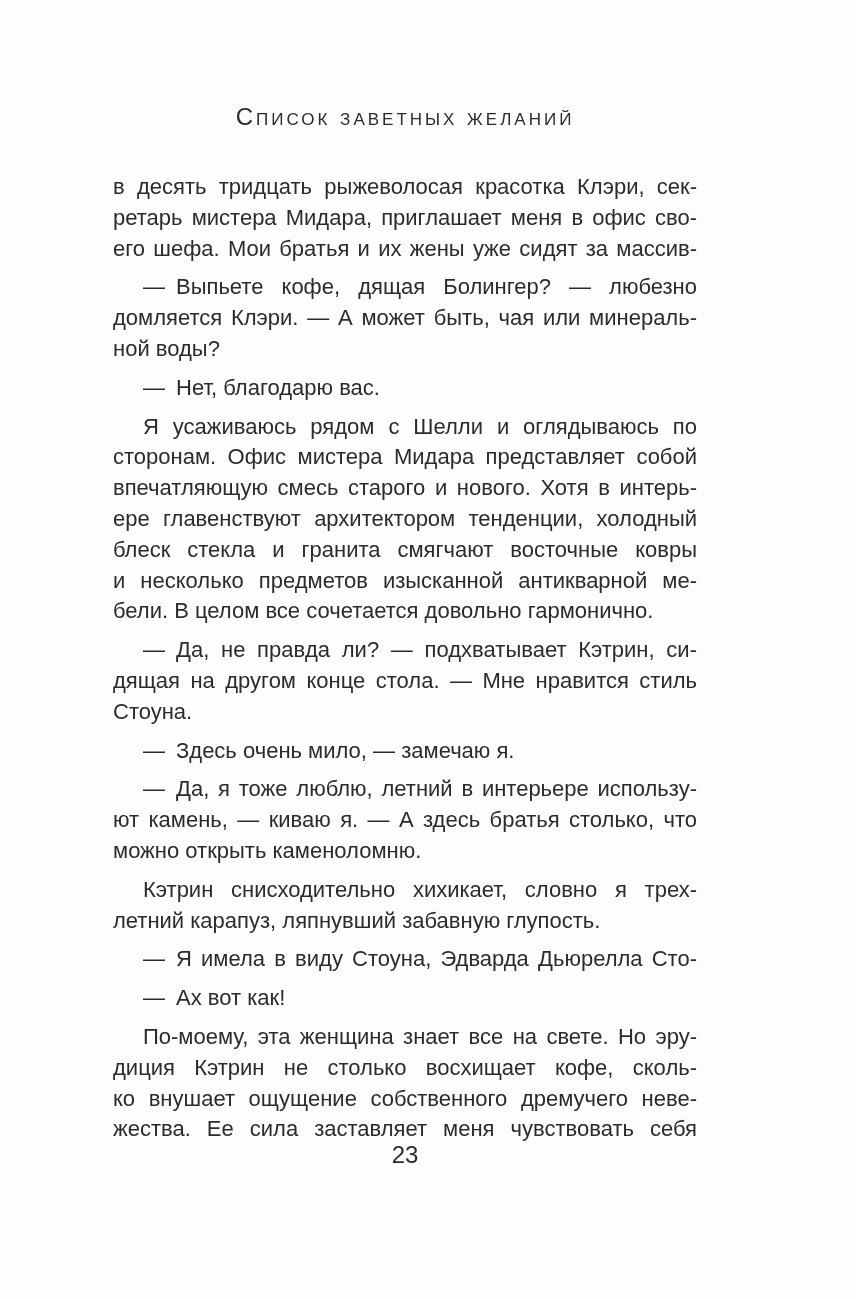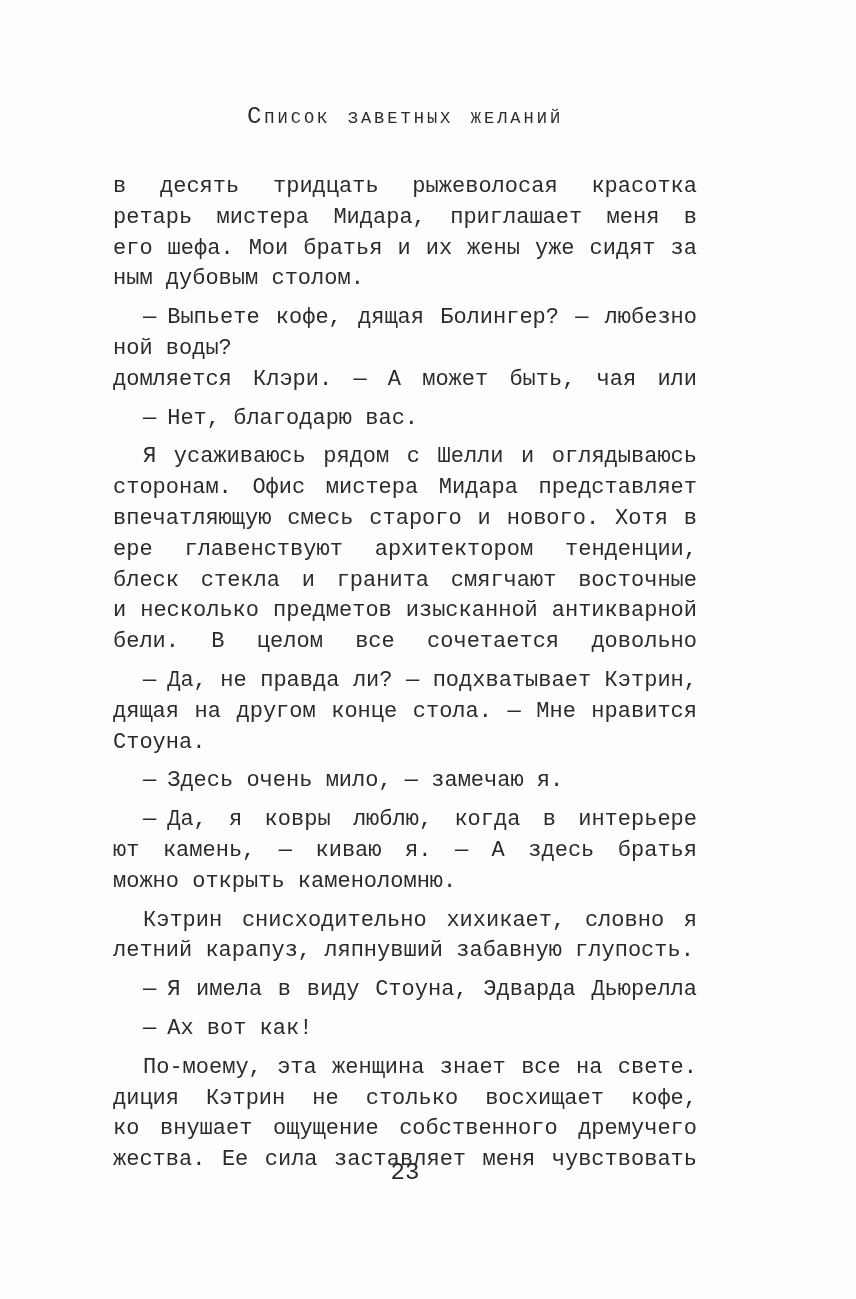--- a/index.html
+++ b/index.html
@@ -5,21 +5,21 @@
   html, body {
     margin: 0;
     padding: 0;
     background: #ffffff;
   }
   .page {
     position: relative;
     width: 856px;
     height: 1299px;
     background: #fdfdfd;
-    font-family: Liberation Mono, monospace;
+    font-family: Liberation Sans, sans-serif;
     color: #2b2b2b;
     overflow: hidden;
   }
   .running-head {
     position: absolute;
     left: 105px;
     top: 103px;
     width: 600px;
     text-align: center;
     font-size: 24px;
@@ -50,40 +50,38 @@
     text-indent: 30px;
   }
   .page-number {
     position: absolute;
     left: 105px;
     top: 1140px;
     width: 600px;
     text-align: center;
     font-size: 24px;
     line-height: 30px;
-    margin-top: 18px;
   }
 </style>
 </head>
 <body>
 
 <div class="page">
   <div class="running-head">Список заветных желаний</div>
 
   <div class="body-text">
       <div class="paragraph">
         <div class="line">в десять тридцать рыжеволосая красотка Клэри, сек-</div>
         <div class="line">ретарь мистера Мидара, приглашает меня в офис сво-</div>
         <div class="line">его шефа. Мои братья и их жены уже сидят за массив-</div>
-        <div class="line para-end">ным дубовым столом.</div>
       </div>
       <div class="paragraph">
         <div class="line indent">— Выпьете кофе, дящая Болингер? — любезно осве-</div>
+        <div class="line">домляется Клэри. — А может быть, чая или минераль-</div>
         <div class="line para-end">ной воды?</div>
-        <div class="line">домляется Клэри. — А может быть, чая или минераль-</div>
       </div>
       <div class="paragraph">
         <div class="line indent para-end">— Нет, благодарю вас.</div>
       </div>
       <div class="paragraph">
         <div class="line indent">Я усаживаюсь рядом с Шелли и оглядываюсь по</div>
         <div class="line">сторонам. Офис мистера Мидара представляет собой</div>
         <div class="line">впечатляющую смесь старого и нового. Хотя в интерь-</div>
         <div class="line">ере главенствуют архитектором тенденции, холодный</div>
         <div class="line">блеск стекла и гранита смягчают восточные ковры</div>
@@ -92,21 +90,21 @@
       </div>
       <div class="paragraph">
         <div class="line indent">— Да, не правда ли? — подхватывает Кэтрин, си-</div>
         <div class="line">дящая на другом конце стола. — Мне нравится стиль</div>
         <div class="line para-end">Стоуна.</div>
       </div>
       <div class="paragraph">
         <div class="line indent para-end">— Здесь очень мило, — замечаю я.</div>
       </div>
       <div class="paragraph">
-        <div class="line indent">— Да, я ковры люблю, когда в интерьере использу-</div>
+        <div class="line indent">— Да, я тоже люблю, летний в интерьере использу-</div>
         <div class="line">ют камень, — киваю я. — А здесь братья столько, что</div>
         <div class="line para-end">можно открыть каменоломню.</div>
       </div>
       <div class="paragraph">
         <div class="line indent">Кэтрин снисходительно хихикает, словно я трех-</div>
         <div class="line para-end">летний карапуз, ляпнувший забавную глупость.</div>
       </div>
       <div class="paragraph">
         <div class="line indent">— Я имела в виду Стоуна, Эдварда Дьюрелла Сто-</div>
       </div>

